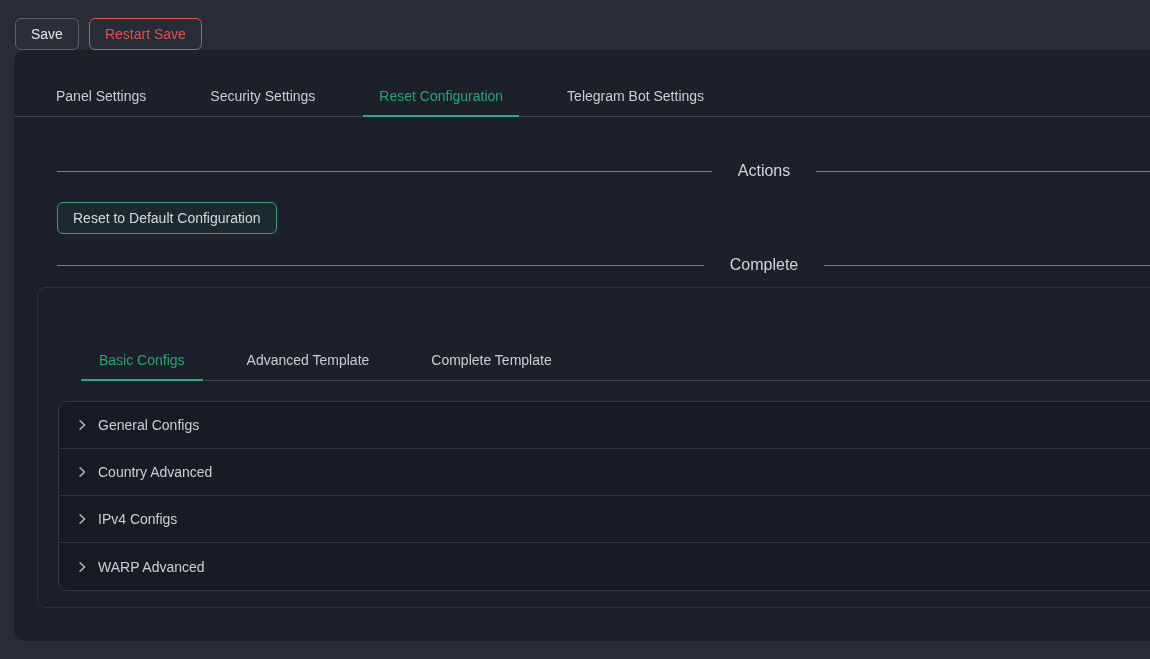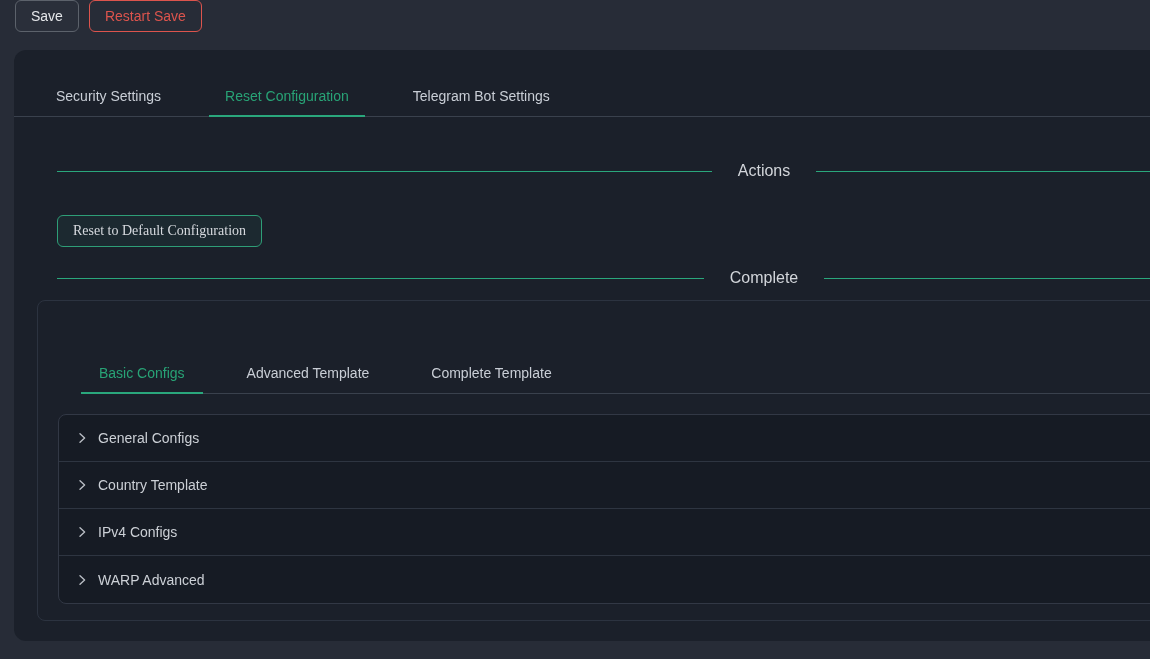--- a/index.html
+++ b/index.html
@@ -20,39 +20,38 @@
     position:relative;
     background:var(--page-bg);
     font-family:"Liberation Sans", sans-serif;
     font-size:14px;
     color:var(--text-main);
   }
 
   
   .topbar{
     position:absolute;top:0;left:0;width:100%;height:50px;
-    display:flex;align-items:flex-start;gap:10px;padding-left:15px;
+    display:flex;align-items:flex-end;gap:10px;padding-left:15px;
   }
   .btn{
     font-family:"Liberation Sans", sans-serif;
     font-size:14px;line-height:22px;
     padding:4px 15px;border-radius:6px;cursor:pointer;
     background:transparent;border:1px solid transparent;
   }
   .btn-default{
     background:#2a2f3a;border-color:#5c626b;color:#e4e6e9;
   }
   .btn-danger{
     background:transparent;border-color:var(--danger);color:var(--danger);
   }
   .btn-accent{
     background:rgba(42,167,124,0.07);
     border-color:#2e9e77;color:var(--text-bright);
-    margin-top:35px;
-    font-family:Liberation Serif, serif;
+    margin-top:22px;
   }
 
   
   .card{
     position:absolute;left:14px;top:50px;width:1477px;height:591px;
     background:var(--card-bg);border-radius:12px;
   }
 
   
   .tabs-nav{display:flex;border-bottom:1px solid var(--border-grey);}
@@ -112,20 +111,21 @@
 <body>
 
 <div class="topbar">
   <button class="btn btn-default">Save</button>
   <button class="btn btn-danger">Restart Save</button>
 </div>
 
 <div class="card">
 
   <div class="tabs-nav outer-tabs">
+    <div class="tab">Panel Settings</div>
     <div class="tab">Security Settings</div>
     <div class="tab active">Reset Configuration</div>
     <div class="tab">Telegram Bot Settings</div>
   </div>
 
   <div class="card-body">
     <div class="divider divider-actions">
       <span>Actions</span>
     </div>
 
@@ -151,21 +151,21 @@
             </svg>
         </span>
         <span class="row-label">General Configs</span>
       </div>
       <div class="collapse-row">
         <span class="chev">
           <svg width="12" height="12" viewBox="0 0 12 12" fill="none">
               <polyline points="4,1.8 8.6,6 4,10.2" stroke="#b9bdc4" stroke-width="1.4" stroke-linecap="round" stroke-linejoin="round"></polyline>
             </svg>
         </span>
-        <span class="row-label">Country Template</span>
+        <span class="row-label">Country Advanced</span>
       </div>
       <div class="collapse-row">
         <span class="chev">
           <svg width="12" height="12" viewBox="0 0 12 12" fill="none">
               <polyline points="4,1.8 8.6,6 4,10.2" stroke="#b9bdc4" stroke-width="1.4" stroke-linecap="round" stroke-linejoin="round"></polyline>
             </svg>
         </span>
         <span class="row-label">IPv4 Configs</span>
       </div>
       <div class="collapse-row">

